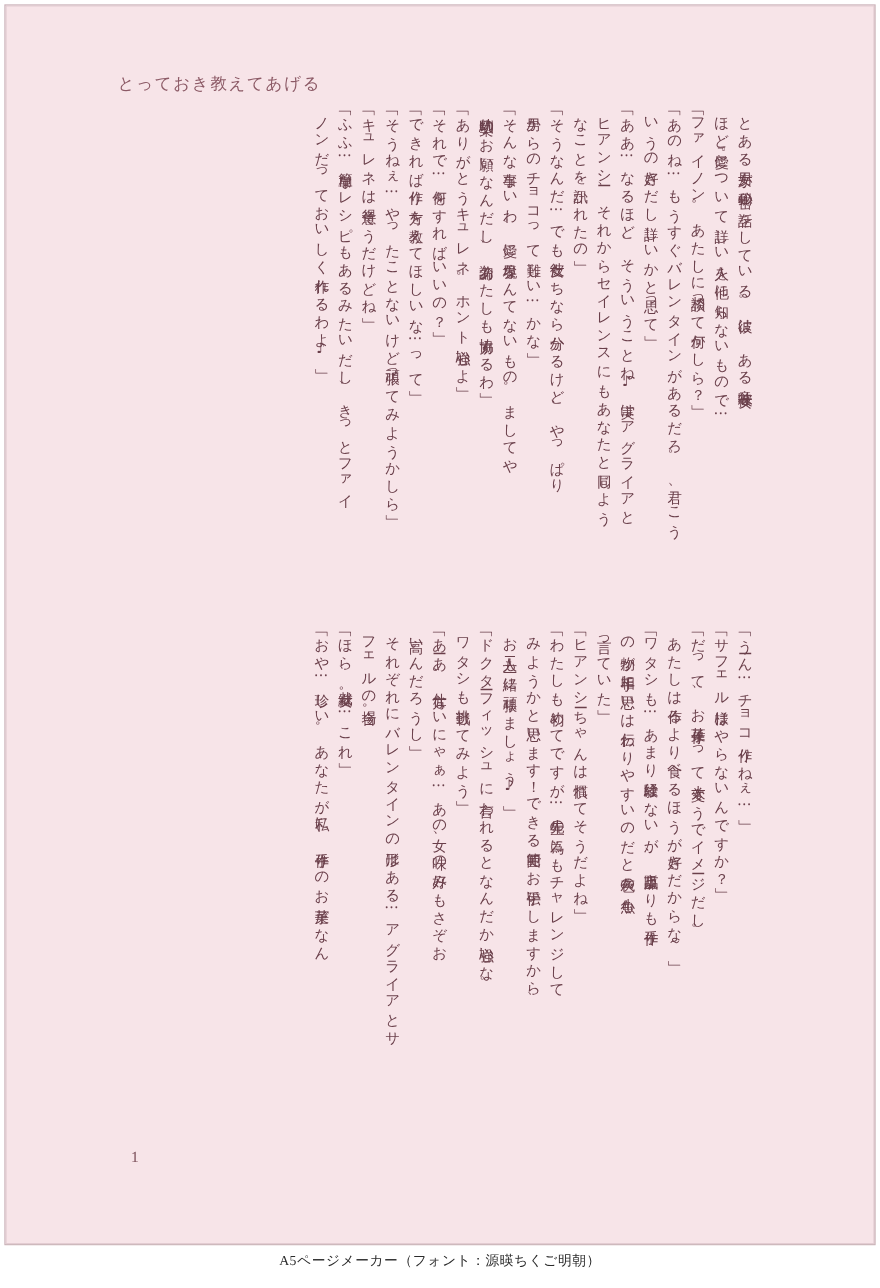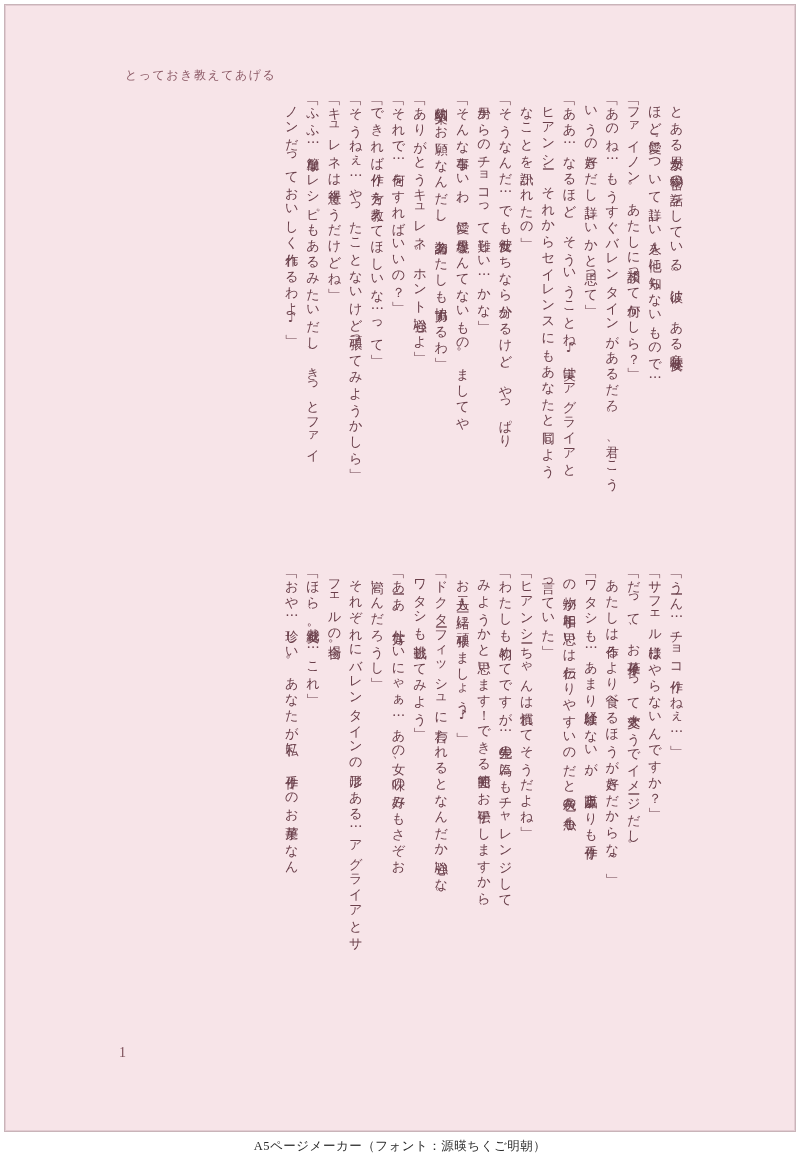--- a/index.html
+++ b/index.html
@@ -32,23 +32,23 @@
     width: 792px;
     height: 1128px;
     background: #f7e4e8;
     border: 1px solid #c9b4b9;
     box-sizing: border-box;
   }
 
   
   #header {
     position: absolute;
-    left: 120px;
+    left: 102px;
     top: 62px;
-    font-size: 12px;
+    font-size: 15px;
     color: #8c5a66;
     letter-spacing: 1.5px;
     writing-mode: horizontal-tb;
     white-space: nowrap;
   }
 
   
   #pagenum {
     position: absolute;
     left: 114px;

